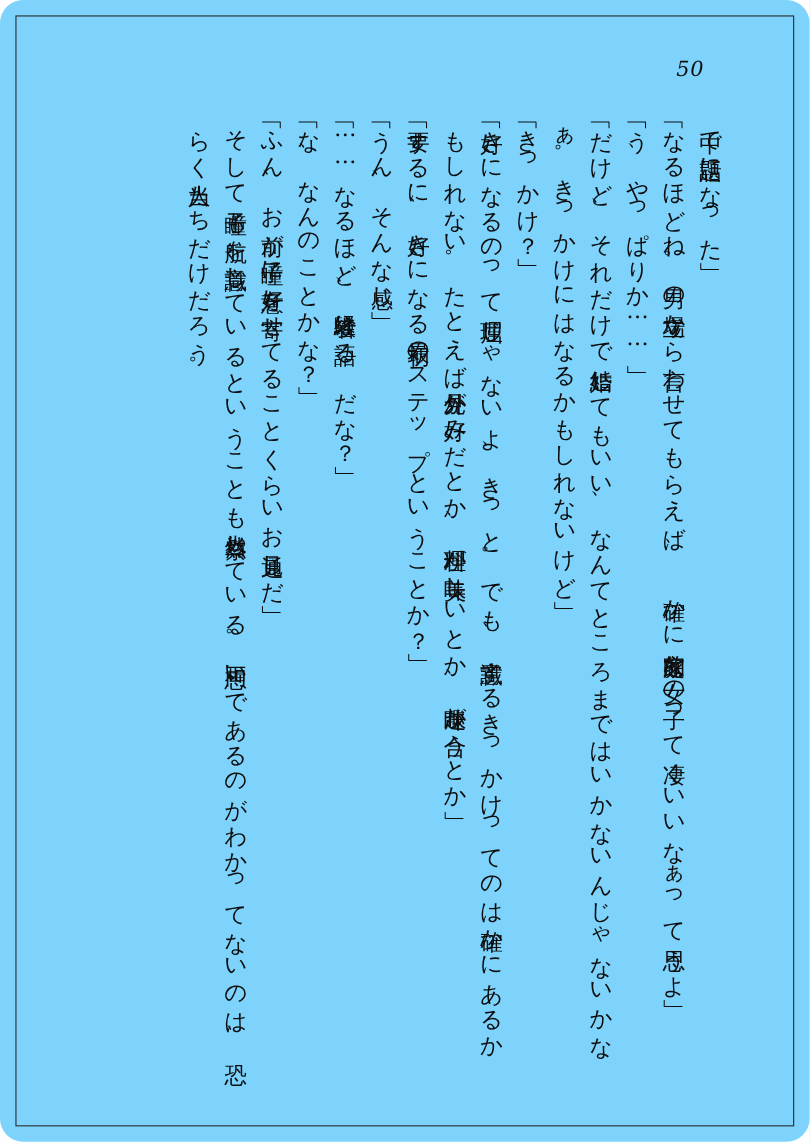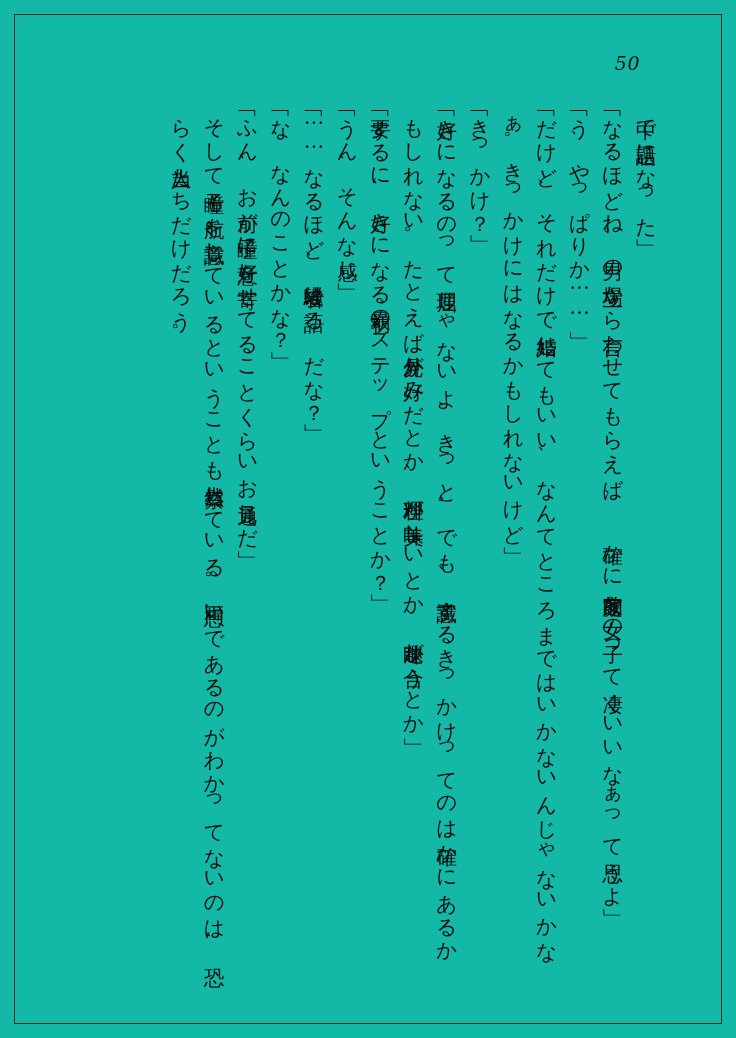--- a/index.html
+++ b/index.html
@@ -11,22 +11,23 @@
     width: 736px;
     height: 1038px;
     overflow: hidden;
     font-family: "DejaVu Serif", "Liberation Serif", serif;
   }
 
   #page {
     position: relative;
     width: 736px;
     height: 1038px;
-    background: #14b8a6;
+    background: #7dd3fc;
     box-sizing: border-box;
+    border-radius: 21px;
   }
 
   
   #page-frame {
     position: absolute;
     left: 14px;
     top: 14px;
     right: 14px;
     bottom: 14px;
     border: 1px solid #2b2b2b;

